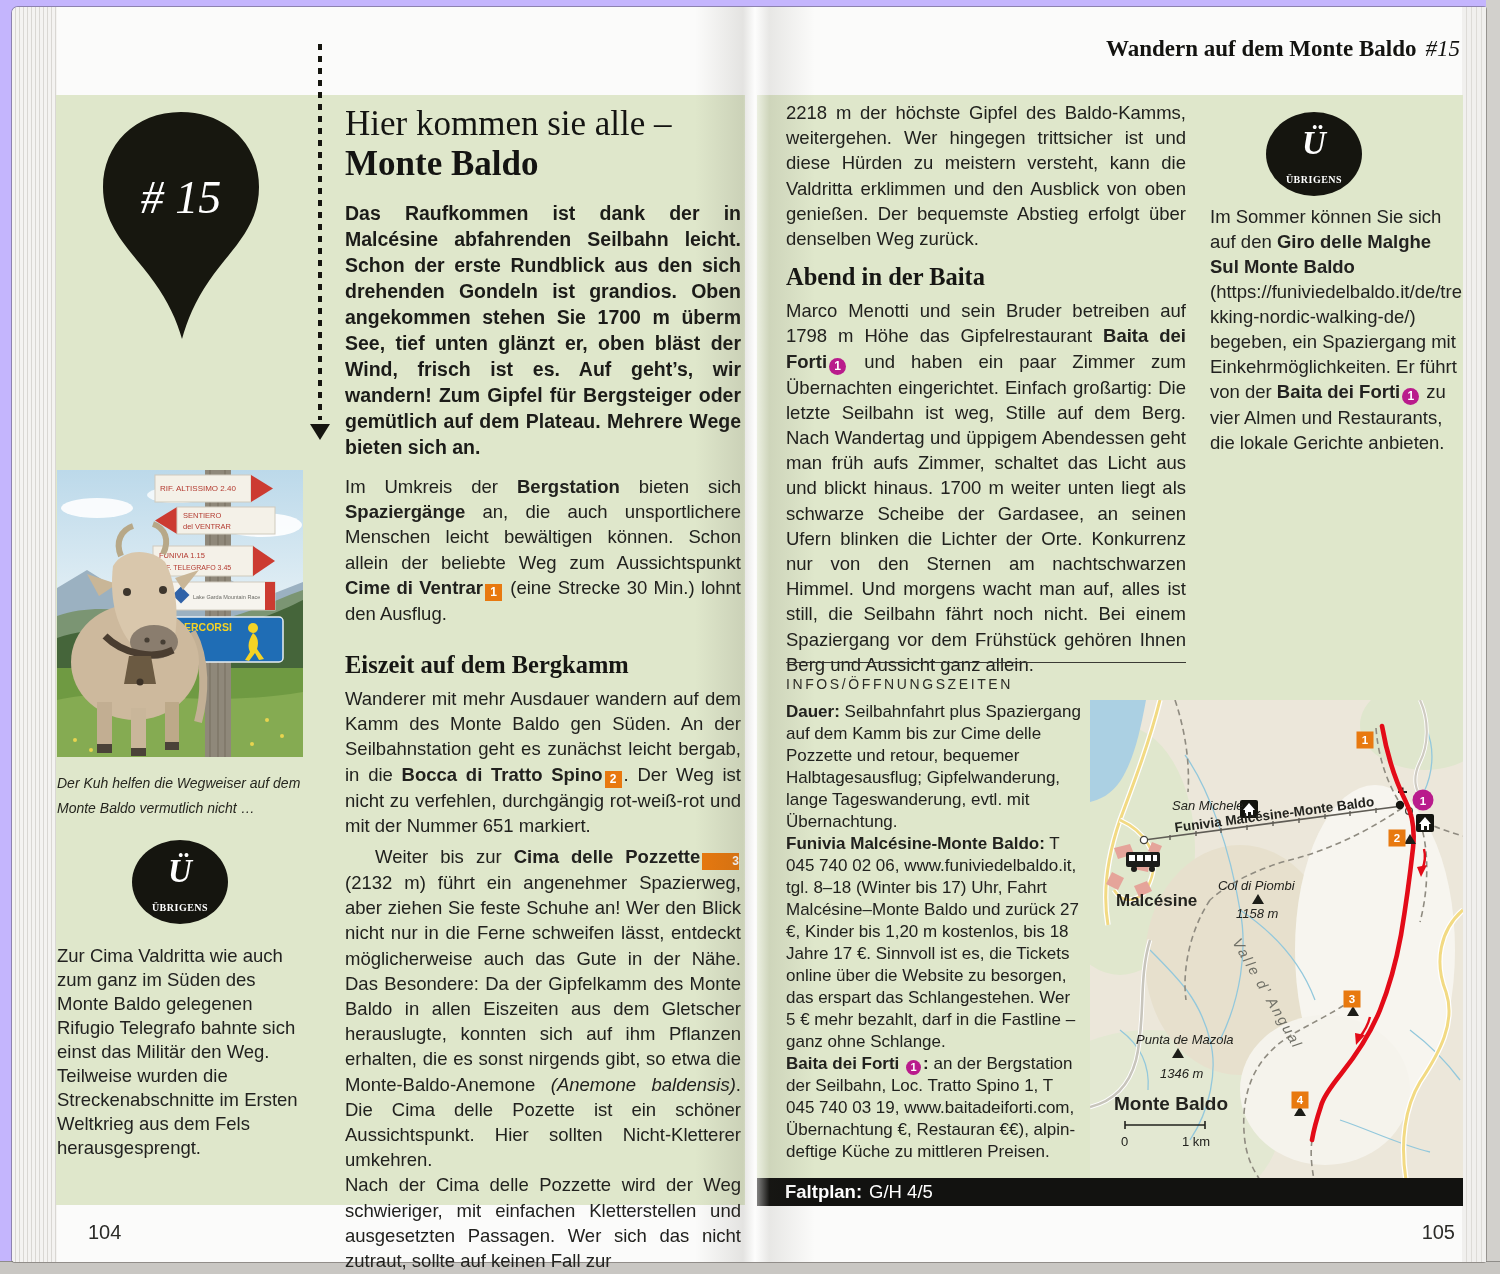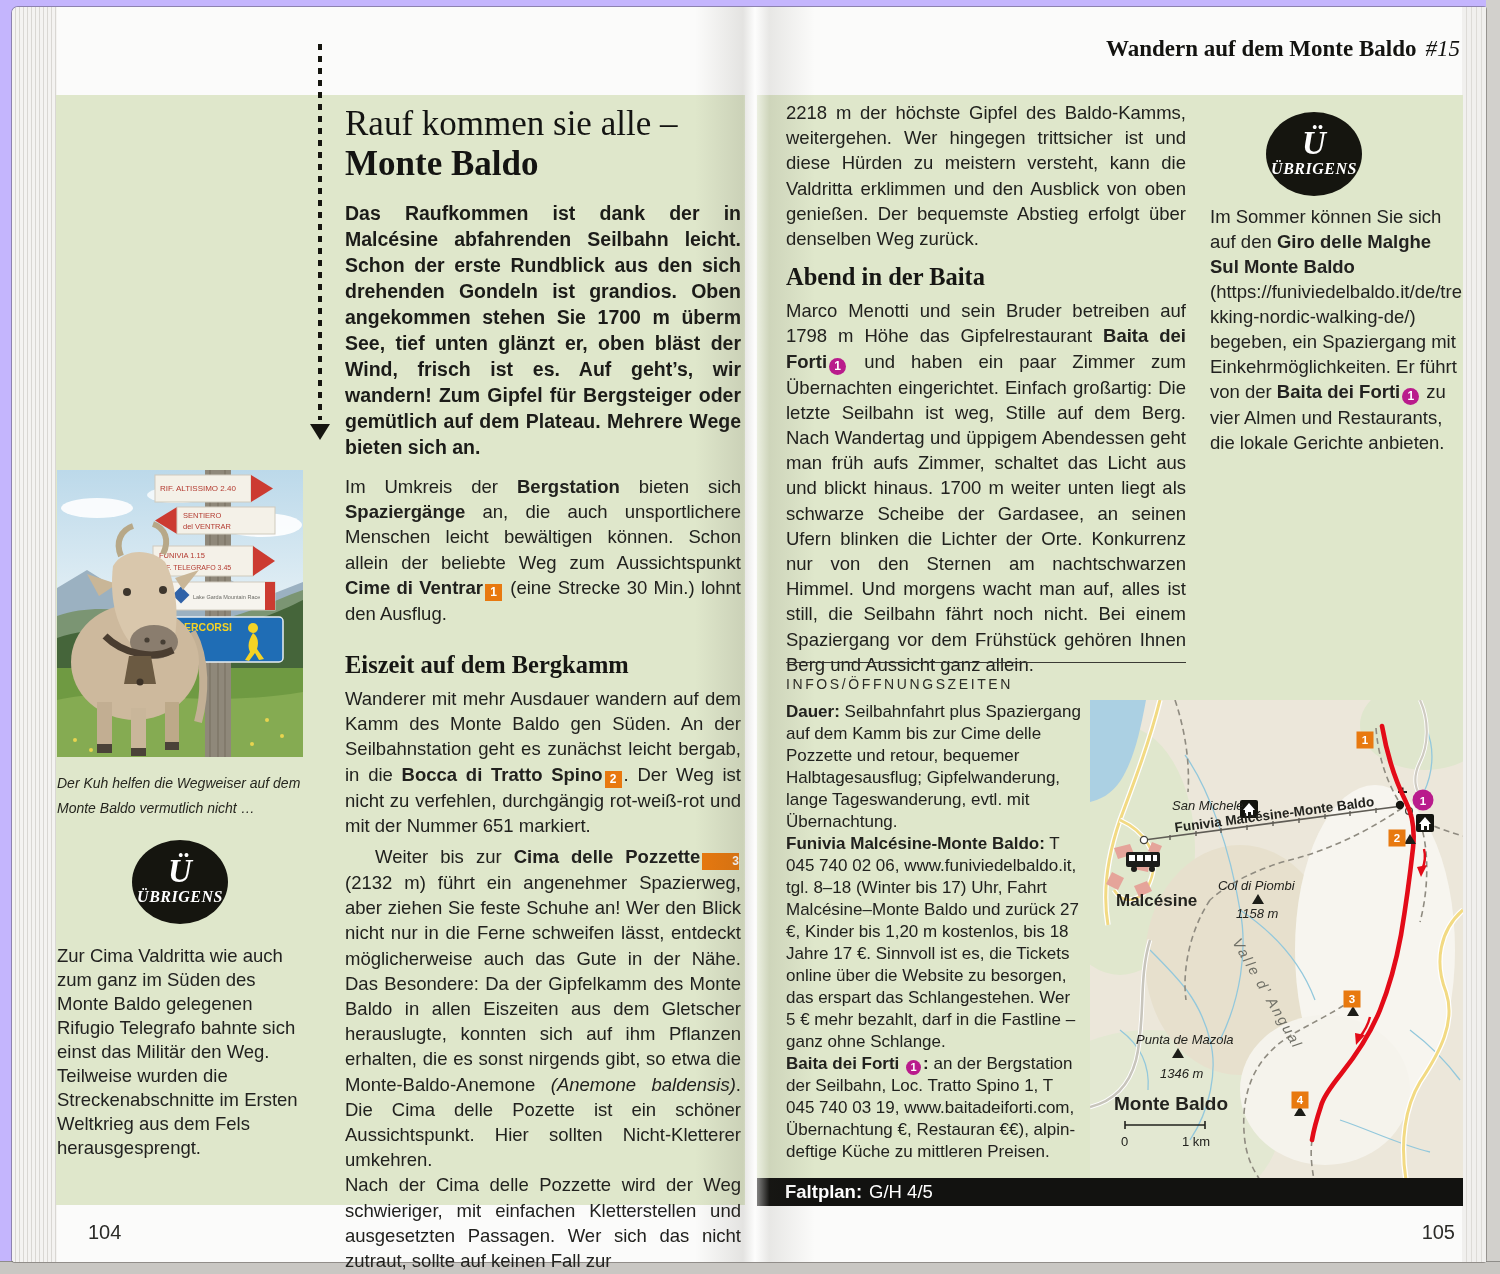--- a/index.html
+++ b/index.html
@@ -45,21 +45,21 @@
   .dotline{position:absolute;left:318px;top:44px;width:3.5px;height:376px;z-index:2;
     background:repeating-linear-gradient(180deg,#15150f 0 6px,rgba(0,0,0,0) 6px 12px);}
   .dotarrow{position:absolute;left:310px;top:424px;width:0;height:0;z-index:2;
     border-left:10px solid transparent;border-right:10px solid transparent;border-top:16px solid #15150f;}
   
   .left-side{position:absolute;left:57px;top:470px;width:246px;z-index:2;}
   .caption{margin-top:10px;font-style:italic;font-size:14px;line-height:24.5px;color:#26261f;}
   .ue{width:96px;height:84px;border-radius:50%;background:#15150f;color:#fff;text-align:center;
     font-family:"Liberation Serif","DejaVu Serif",serif;}
   .ue-u{display:block;font-size:33px;font-weight:700;font-style:italic;line-height:1;padding-top:15px;}
-  .ue-l{display:block;font-size:16px;font-weight:700;font-style:italic;letter-spacing:.5px;margin-top:0;}
+  .ue-l{display:block;font-size:10px;font-weight:700;letter-spacing:.5px;margin-top:14px;}
   .ue.c-left{margin:20px auto 0;}
   .side-p{font-size:18.5px;line-height:24px;color:#222220;overflow-wrap:anywhere;}
   .left-side .side-p{margin-top:20px;}
   
   .right-main{position:absolute;left:786px;top:100px;width:400px;z-index:2;}
   
   .info-rule{position:absolute;left:786px;top:662px;width:400px;border-top:1.5px solid #3a3a34;z-index:2;}
   .info{position:absolute;left:786px;top:676px;width:298px;z-index:2;}
   .info-label{font-size:14px;letter-spacing:2.6px;color:#2c2c27;margin-bottom:9px;}
   .info-p{font-size:17px;line-height:22px;color:#21211e;}
@@ -93,27 +93,33 @@
   <div class="stack-left"></div>
   <div class="stack-right"></div>
 
   <div class="green lp"></div>
   <div class="green rp"></div>
 
   <div class="running-head">
     <span class="rh-b">Wandern auf dem Monte Baldo</span><span class="rh-n">#15</span>
   </div>
 
+  <div class="pin">
+    <svg width="166" height="232" viewBox="0 0 166 232">
+      <path d="M83 2 C129 2 161 35 161 77 C161 119 131 141 111 171 C97 191 89 211 84 229 C79 211 70 191 56 172 C35 142 5 119 5 77 C5 35 37 2 83 2 Z" fill="#17170f"></path>
+      <text class="pin-t" x="83" y="103" text-anchor="middle"># 15</text>
+    </svg>
+  </div>
 
   <div class="dotline"></div>
   <div class="dotarrow"></div>
 
   <div class="left-main">
     <div class="title">
-      <span class="t1">Rauf kommen sie alle –</span>
+      <span class="t1">Hier kommen sie alle –</span>
       <span class="t2">Monte Baldo</span>
     </div>
     <div class="intro">Das Raufkommen ist dank der in Malcésine abfahrenden Seilbahn leicht. Schon der erste Rundblick aus den sich drehenden Gondeln ist grandios. Oben angekommen stehen Sie 1700 m überm See, tief unten glänzt er, oben bläst der Wind, frisch ist es. Auf geht’s, wir wandern! Zum Gipfel für Bergsteiger oder gemütlich auf dem Plateau. Mehrere Wege bieten sich an.</div>
     <div class="bp mt14"><span>Im Umkreis der </span><span class="b">Bergstation</span><span> bieten sich </span><span class="b">Spaziergänge</span><span> an, die auch unsportlichere Menschen leicht bewältigen können. Schon allein der beliebte Weg zum Aussichtspunkt </span><span class="b">Cime di Ventrar</span><span class="mk orange">1</span><span> (eine Strecke 30 Min.) lohnt den Ausflug.</span></div>
     <div class="shead">Eiszeit auf dem Bergkamm</div>
     <div class="bp"><span>Wanderer mit mehr Ausdauer wandern auf dem Kamm des Monte Baldo gen Süden. An der Seilbahnstation geht es zunächst leicht bergab, in die </span><span class="b">Bocca di Tratto Spino</span><span class="mk orange">2</span><span>. Der Weg ist nicht zu verfehlen, durchgängig rot-weiß-rot und mit der Nummer 651 markiert.</span></div>
     <div class="bp mt6 indent"><span>Weiter bis zur </span><span class="b">Cima delle Pozzette</span><span class="mk orange">3</span><span> (2132 m) führt ein angenehmer Spazierweg, aber ziehen Sie feste Schuhe an! Wer den Blick nicht nur in die Ferne schweifen lässt, entdeckt möglicherweise auch das Gute in der Nähe. Das Besondere: Da der Gipfelkamm des Monte Baldo in allen Eiszeiten aus dem Gletscher herauslugte, konnten sich auf ihm Pflanzen erhalten, die es sonst nirgends gibt, so etwa die Monte-Baldo-Anemone </span><span class="i">(Anemone baldensis)</span><span>. Die Cima delle Pozette ist ein schöner Aussichtspunkt. Hier sollten Nicht-Kletterer umkehren.</span></div>
     <div class="bp"><span>Nach der Cima delle Pozzette wird der Weg schwieriger, mit einfachen Kletterstellen und ausgesetzten Passagen. Wer sich das nicht zutraut, sollte auf keinen Fall zur </span></div>
   </div>
 

